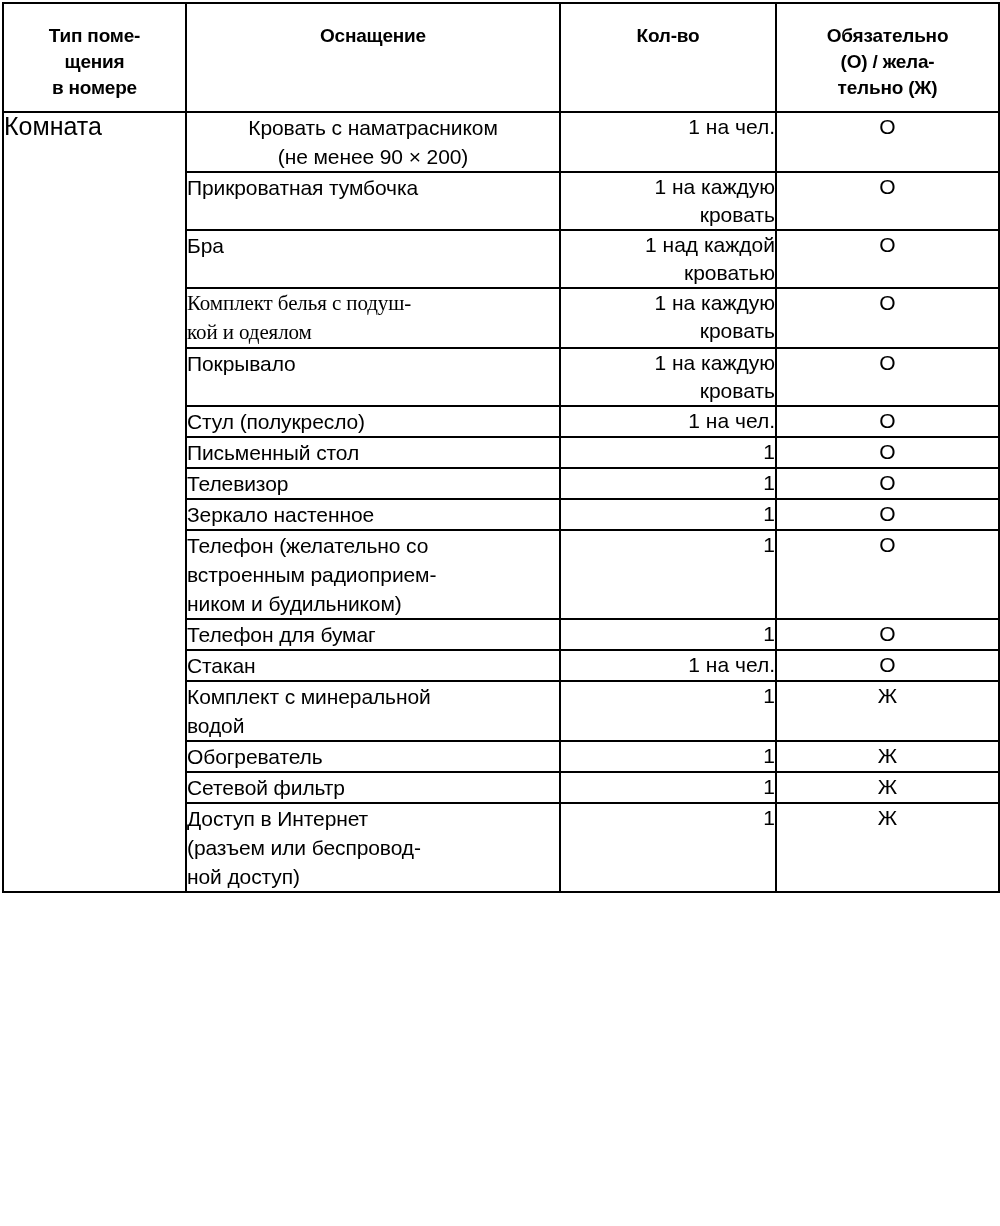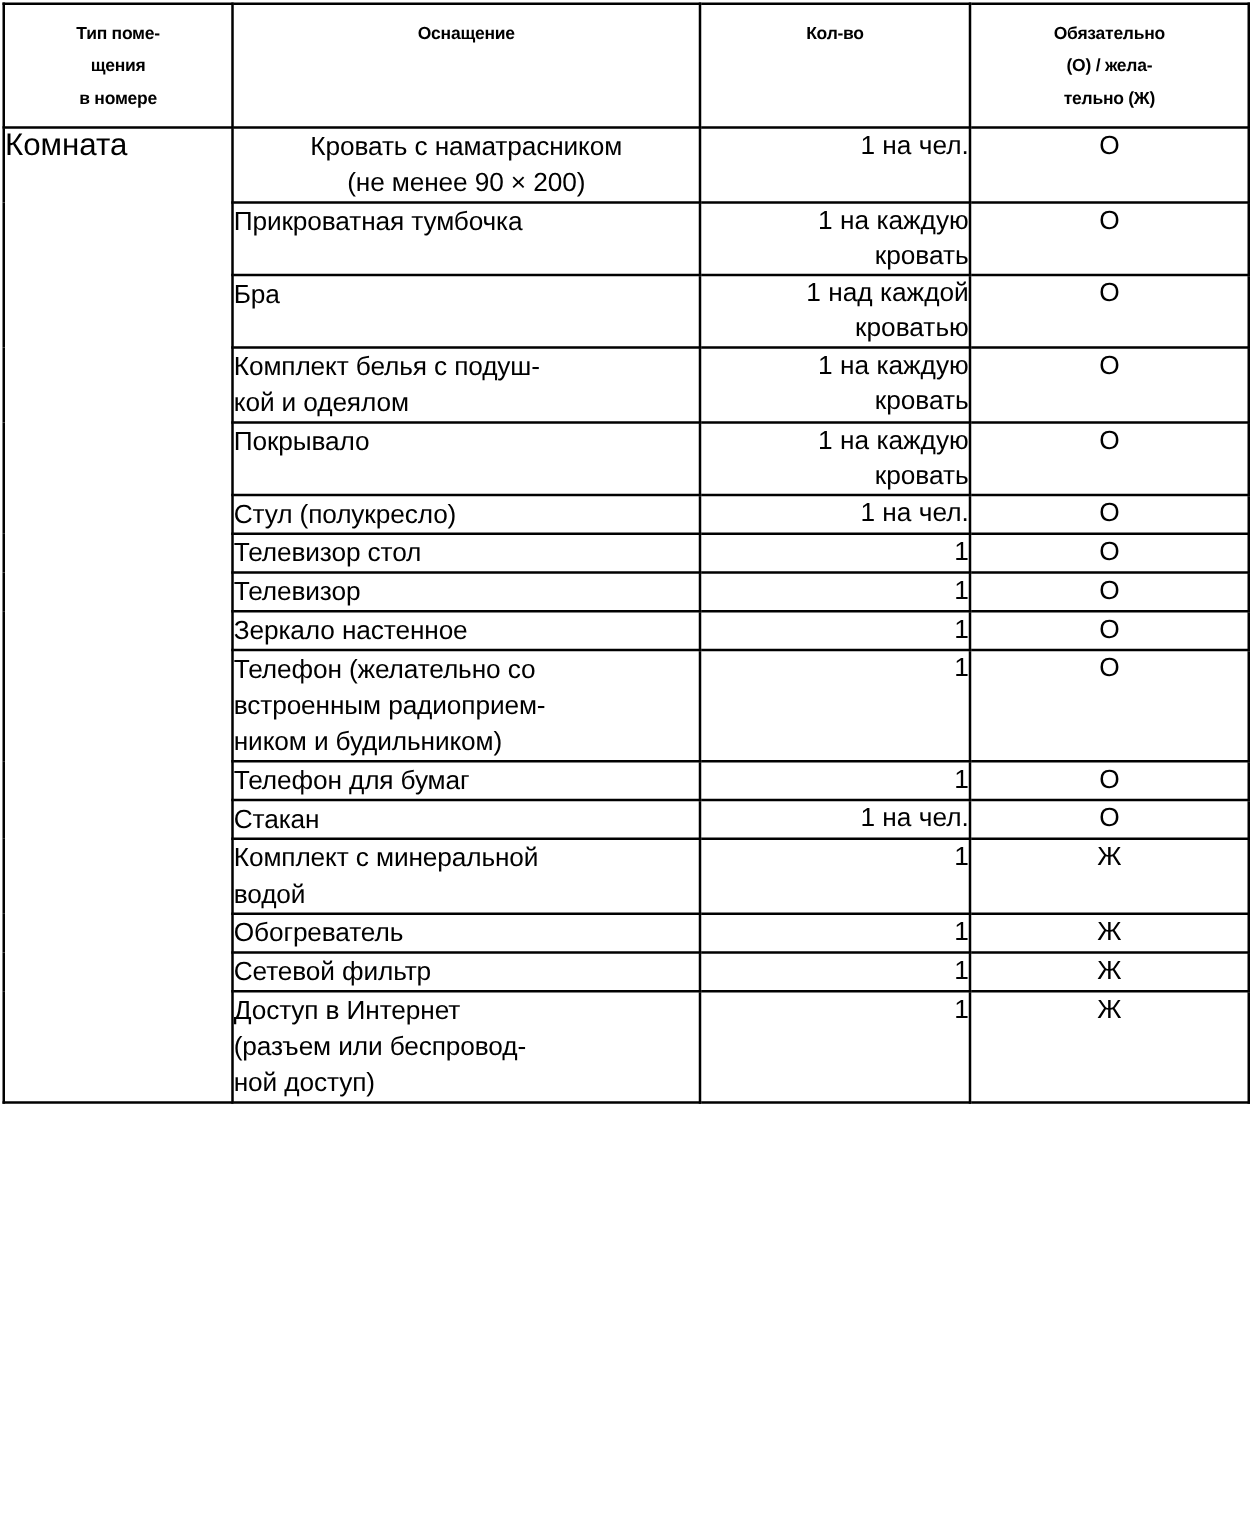--- a/index.html
+++ b/index.html
@@ -32,23 +32,23 @@
   table.spec col.c4 { width: 223px; }
 
   table.spec th, table.spec td {
     border: 2px solid #000000;
     vertical-align: top;
     padding: 0;
   }
   table.spec thead th {
     text-align: center;
     font-weight: bold;
-    font-size: 14px;
+    font-size: 19px;
     line-height: 26px;
-    padding: 9px 8px 10px 8px;
+    padding: 19px 8px 10px 8px;
     letter-spacing: -0.2px;
   }
   .hdr-type { padding-left: 6px !important; padding-right: 6px !important; }
 
   td.cat {
     font-size: 25px;
     line-height: 27px;
     padding: 11px 8px 8px 12px;
     vertical-align: top;
     font-weight: normal;
@@ -110,39 +110,39 @@
 кровать</td>
         <td class="req">О</td>
       </tr>
       <tr>
         <td class="item">Бра</td>
         <td class="qty qty-multi" style="white-space: pre-line; margin-left: 43px;">1 над каждой
 кроватью</td>
         <td class="req">О</td>
       </tr>
       <tr>
-        <td class="item" style="white-space: pre-line;">Комплект белья с подуш-
+        <td class="item" style="white-space: pre-line; font-family: Liberation Serif, serif;">Комплект белья с подуш-
 кой и одеялом</td>
         <td class="qty qty-multi" style="white-space: pre-line;">1 на каждую
 кровать</td>
         <td class="req">О</td>
       </tr>
       <tr>
         <td class="item">Покрывало</td>
         <td class="qty qty-multi" style="white-space: pre-line;">1 на каждую
 кровать</td>
         <td class="req">О</td>
       </tr>
       <tr>
         <td class="item">Стул (полукресло)</td>
         <td class="qty">1 на чел.</td>
         <td class="req">О</td>
       </tr>
       <tr>
-        <td class="item">Телевизор стол</td>
+        <td class="item">Письменный стол</td>
         <td class="qty">1</td>
         <td class="req">О</td>
       </tr>
       <tr>
         <td class="item">Телевизор</td>
         <td class="qty">1</td>
         <td class="req">О</td>
       </tr>
       <tr>
         <td class="item">Зеркало настенное</td>

